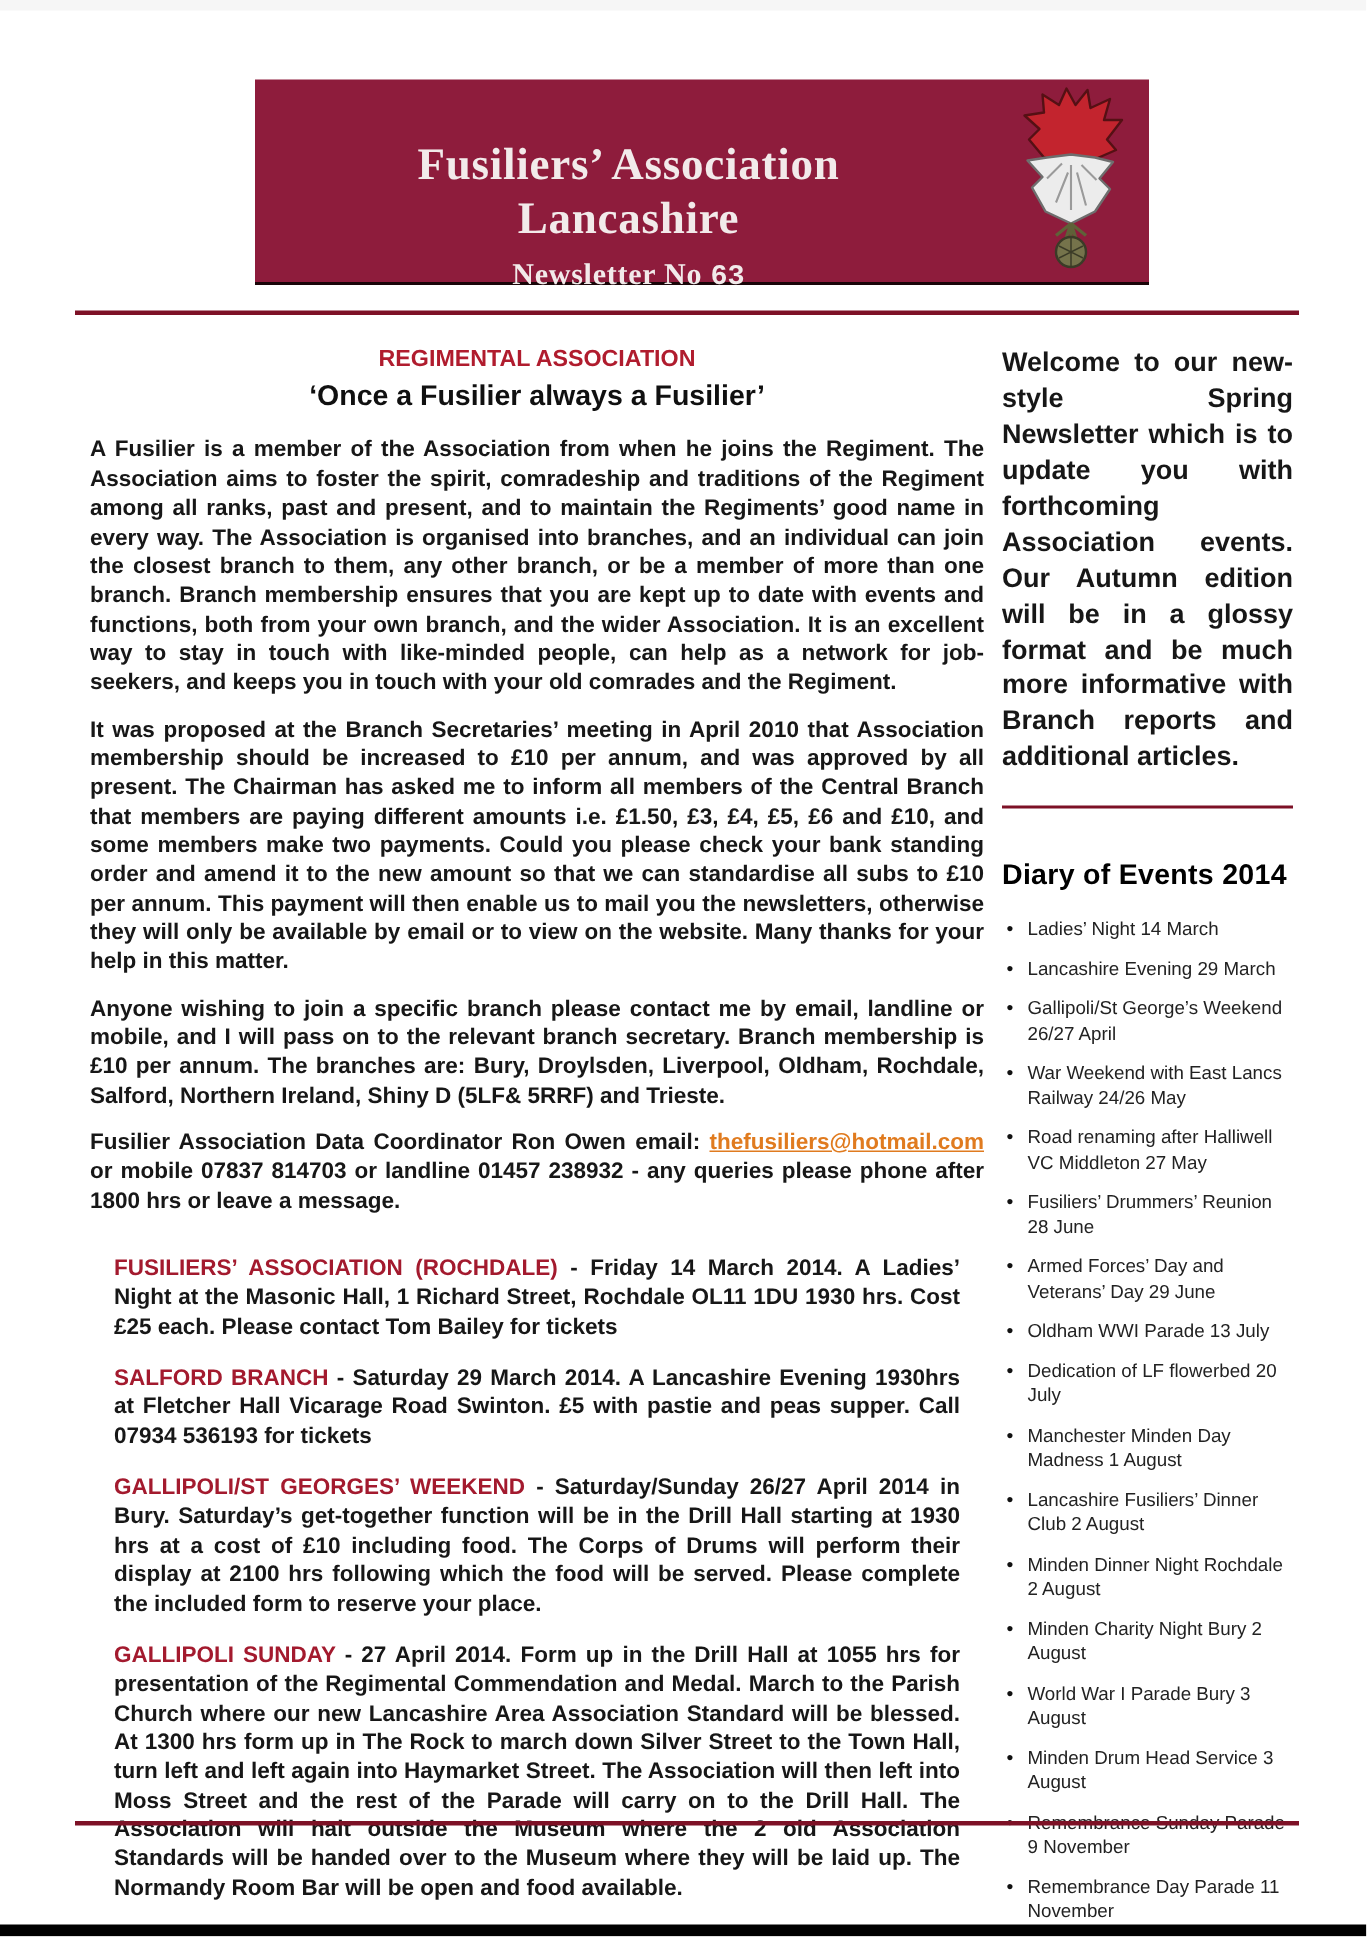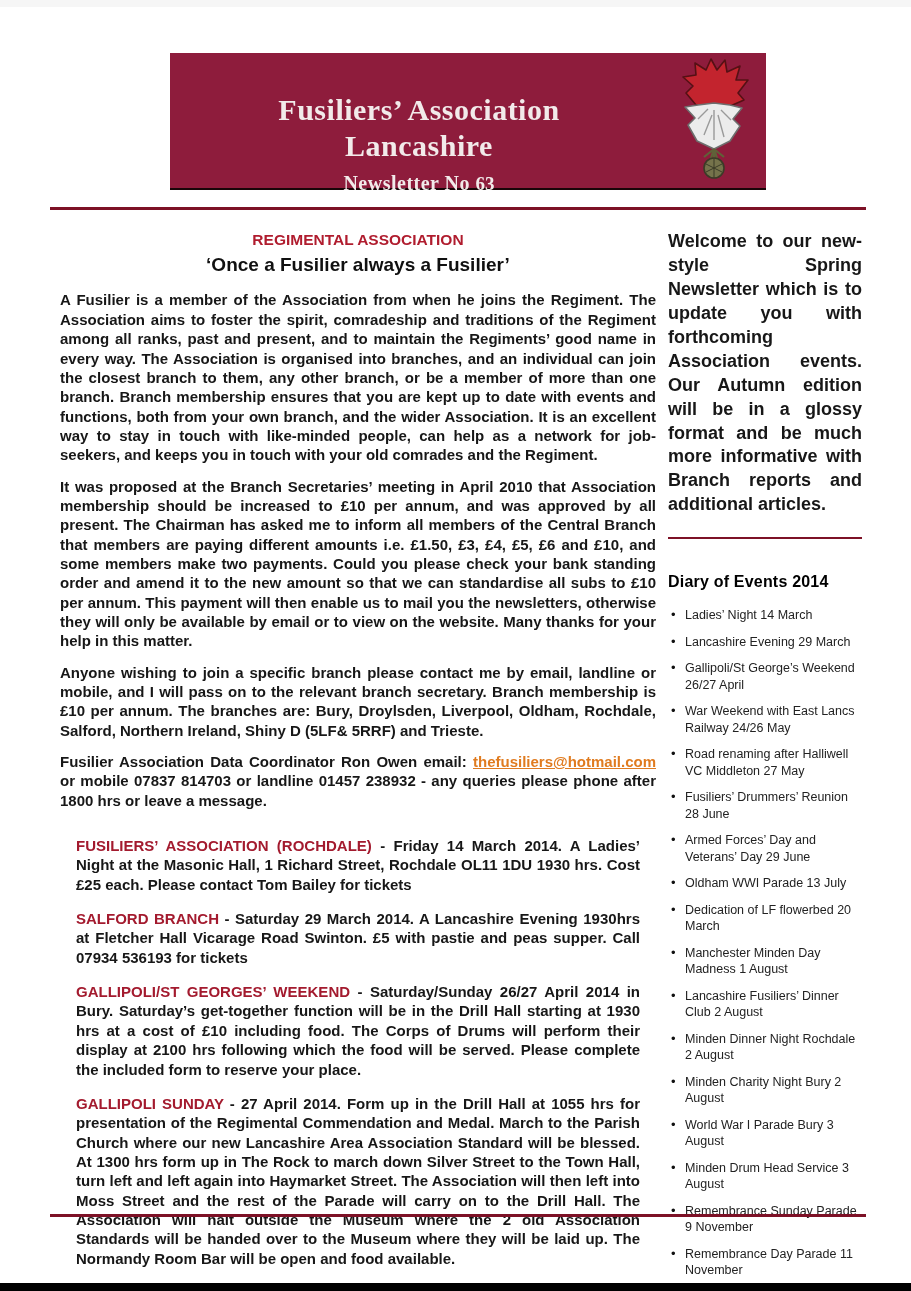--- a/index.html
+++ b/index.html
@@ -15,21 +15,21 @@
     position:absolute; left:170px; top:53px; width:596px; height:135px;
     background:#8e1c3c; display:flex; align-items:center; justify-content:space-between;
     border-bottom:2px solid #1a0508;
   }
   .banner-icon { flex:0 0 auto; height:128px; display:flex; align-items:center; }
   .banner-icon.left  { margin-left:12px; }
   .banner-icon.right { margin-right:6px; }
   .banner-text { flex:1 1 auto; text-align:center; color:#f2eaea; font-family:"Liberation Serif", serif; font-weight:bold;margin-top:45px; }
   .banner-title { font-size:30px; line-height:1.2; letter-spacing:0.5px; }
   .banner-sub { font-size:20px; margin-top:8px; letter-spacing:0.5px; }
-  .banner-sub .no-num { font-family:Liberation Serif, serif; font-size:19px; letter-spacing:0; }
+  .banner-sub .no-num { font-family:Liberation Mono, monospace; font-size:19px; letter-spacing:0; }
 
   
   .rule { position:absolute; left:50px; width:816px; height:3px; background:#7d1126; }
   .rule.top { top:207px; }
   .rule.bottom { top:1214px; }
   .bottom-bar { position:absolute; left:0; top:1283px; width:911px; height:8px; background:#000000; }
 
   
   .left-col {
     position:absolute; left:60px; top:230px; width:596px;
@@ -41,21 +41,21 @@
   .left-col p { margin:0 0 12px; }
   .sections { margin-top:26px; }
   .sections p { margin:0 16px 15px; }
   .sec-title { color:#a31a2e; }
   a.email { color:#e07b1f; text-decoration:underline; font-weight:bold; }
 
   
   .right-col { position:absolute; left:668px; top:230px; width:194px; color:#171717; }
   .welcome { font-weight:bold; font-size:18px; line-height:1.33; text-align:justify; margin:0; }
   .sidebar-divider { height:2px; background:#7d1126; margin-top:20px; }
-  .diary-title { font-size:16px; font-weight:bold; color:#000; margin:34px 0 16px; letter-spacing:0.2px; }
+  .diary-title { font-size:19px; font-weight:bold; color:#000; margin:34px 0 16px; letter-spacing:0.2px; }
   ul.diary { list-style:none; margin:0; padding:0; font-size:12.5px; line-height:1.32; color:#222; font-weight:normal; }
   ul.diary li { position:relative; padding-left:17px; margin-bottom:10px; }
   ul.diary li::before { content:"\2022"; position:absolute; left:3px; top:-1px; font-size:13px; color:#111; }
 </style>
 </head>
 <body>
 
 <div class="page">
   <div class="top-strip"></div>
 
@@ -128,21 +128,21 @@
         <li>War Weekend with East Lancs Railway 24/26 May</li>
 
         <li>Road renaming after Halliwell VC Middleton 27 May</li>
 
         <li>Fusiliers’ Drummers’ Reunion 28 June</li>
 
         <li>Armed Forces’ Day and Veterans’ Day 29 June</li>
 
         <li>Oldham WWI Parade 13 July</li>
 
-        <li>Dedication of LF flowerbed 20 March</li>
+        <li>Dedication of LF flowerbed 20 July</li>
 
         <li>Manchester Minden Day Madness 1 August</li>
 
         <li>Lancashire Fusiliers’ Dinner Club 2 August</li>
 
         <li>Minden Dinner Night Rochdale 2 August</li>
 
         <li>Minden Charity Night Bury 2 August</li>
 
         <li>World War I Parade Bury 3 August</li>

